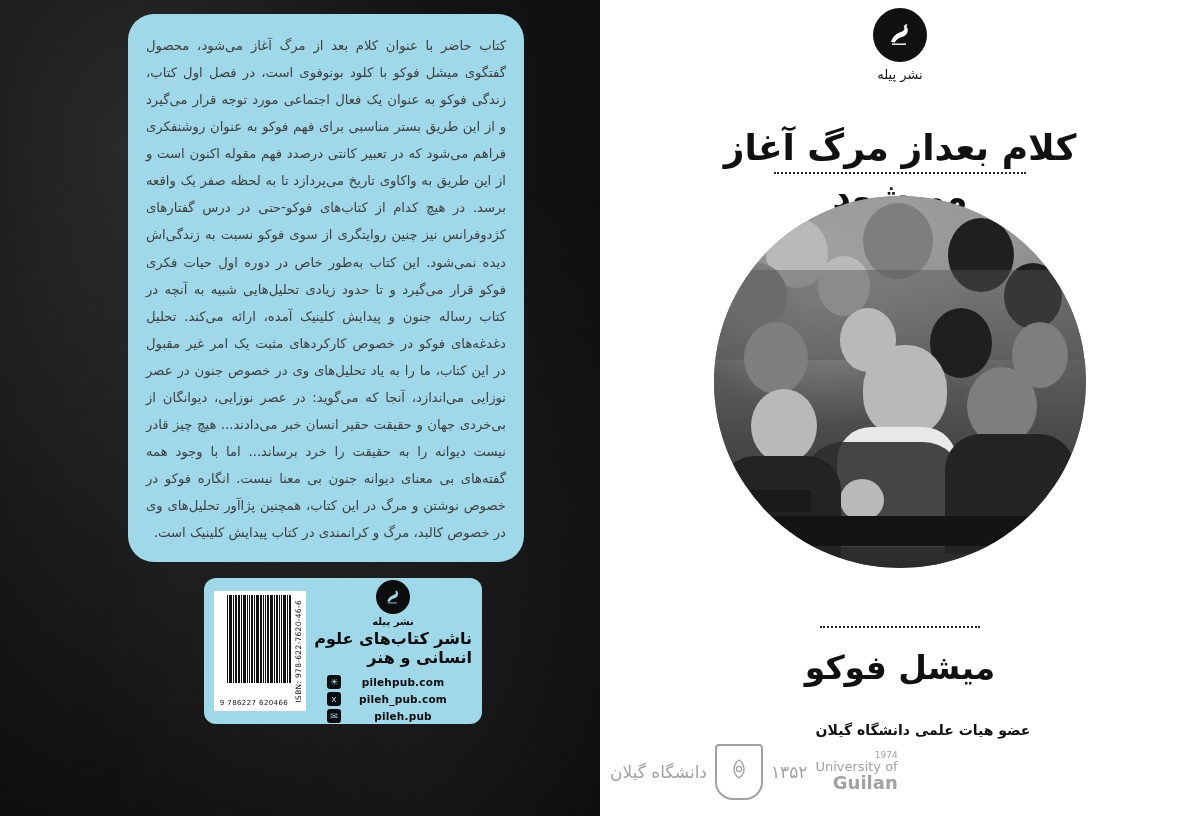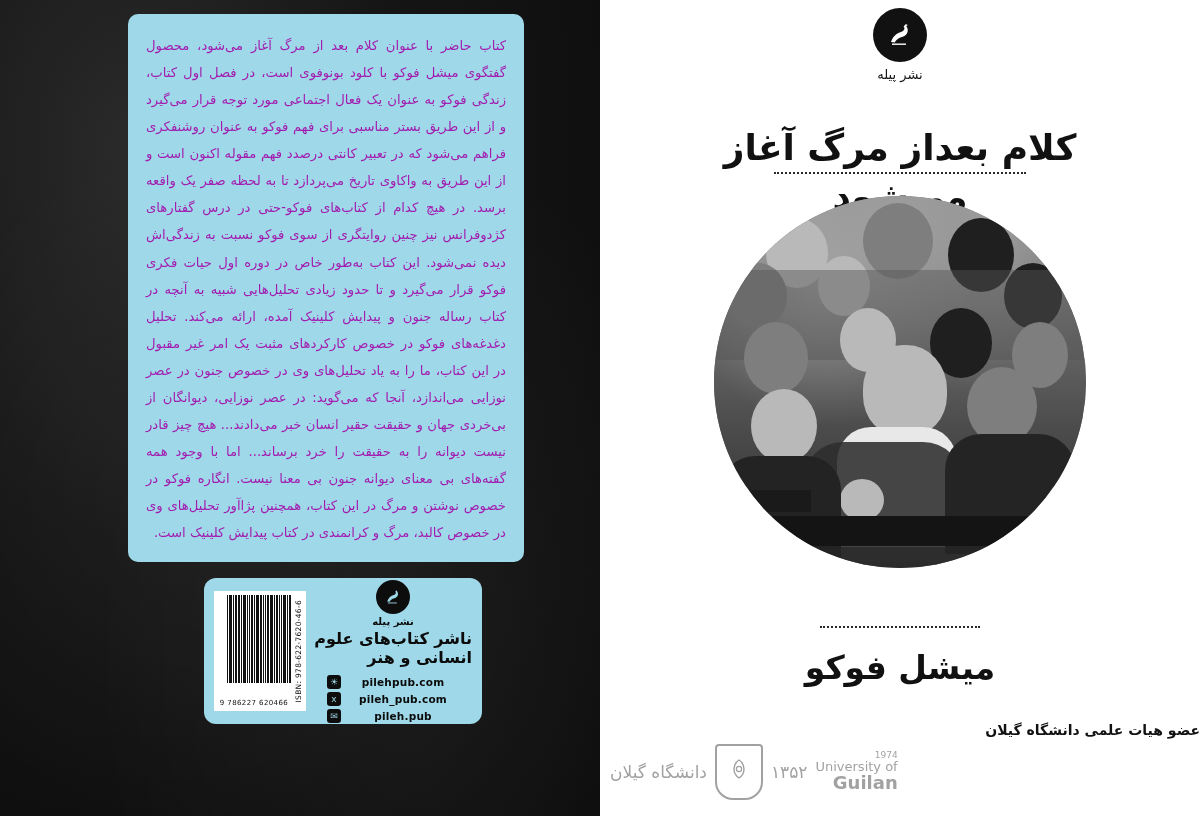--- a/index.html
+++ b/index.html
@@ -148,21 +148,21 @@
     font-size: 14px;
     font-weight: bold;
     color: #111111;
     direction: rtl;
   }
   .affiliation-line {
     position: absolute;
     top: 722px;
     left: 0;
     right: 0;
-    text-align: right;
+    text-align: center;
     font-size: 14px;
     font-weight: bold;
     color: #111111;
     direction: rtl;
     padding-left: 46px;
   }
 
   
   .university-mark {
     position: absolute;
@@ -219,24 +219,24 @@
       radial-gradient(ellipse at 30% 60%, rgba(255,255,255,0.04), rgba(0,0,0,0) 50%);
     pointer-events: none;
   }
 
   .blurb {
     position: absolute;
     top: 14px;
     right: 76px;
     width: 396px;
     background: #9fd8e8;
-    border-radius: 10px;
+    border-radius: 26px;
     padding: 18px 18px 16px 18px;
     box-sizing: border-box;
-    color: #a21caf;
+    color: #404040;
     font-size: 13.2px;
     line-height: 2.05;
     text-align: justify;
     direction: rtl;
   }
 
   .isbn-card {
     position: absolute;
     top: 578px;
     right: 118px;

